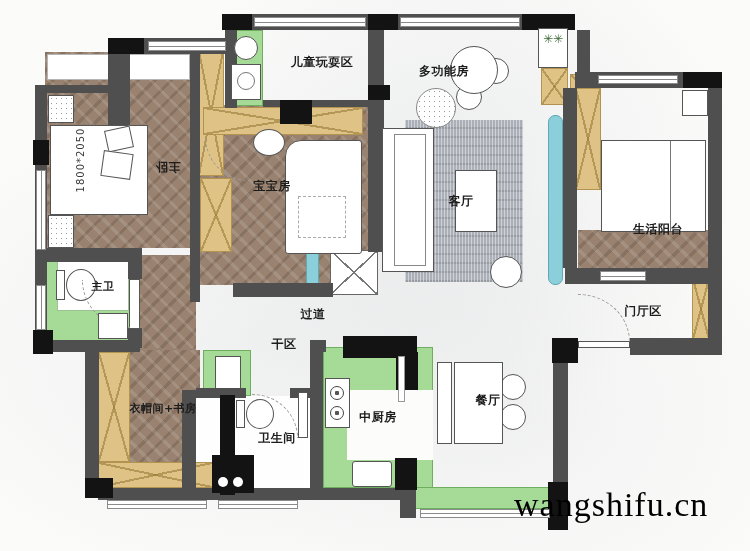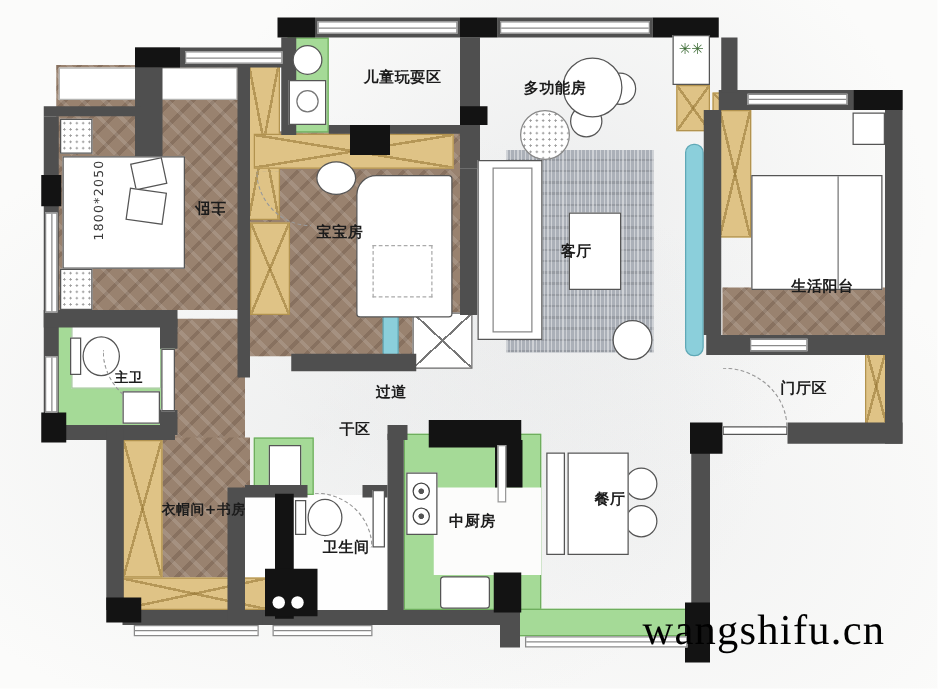--- a/index.html
+++ b/index.html
@@ -201,21 +201,21 @@
 
   <div class="a fur" style="left:578px;top:341px;width:52px;height:7px"></div>
   <div class="a arc" style="left:578px;top:294px;width:52px;height:48px;border-left:none;border-bottom:none;border-top-right-radius:100%"></div>
 
   <span class="label" style="left:168px;top:166px;transform:translate(-50%,-50%) rotate(180deg)">主卧</span>
   <span class="label" style="left:322px;top:62px">儿童玩耍区</span>
   <span class="label" style="left:444px;top:71px">多功能房</span>
   <span class="label" style="left:272px;top:186px">宝宝房</span>
   <span class="label" style="left:461px;top:201px">客厅</span>
   <span class="label" style="left:658px;top:229px">生活阳台</span>
-  <span class="label" style="left:103px;top:302px;font-size:11px">主卫</span>
+  <span class="label" style="left:103px;top:286px;font-size:11px">主卫</span>
   <span class="label" style="left:313px;top:314px">过道</span>
   <span class="label" style="left:643px;top:311px">门厅区</span>
   <span class="label" style="left:163px;top:408px;font-size:11px">衣帽间+书房</span>
   <span class="label" style="left:284px;top:344px">干区</span>
   <span class="label" style="left:277px;top:438px">卫生间</span>
   <span class="label" style="left:378px;top:417px">中厨房</span>
   <span class="label" style="left:488px;top:400px">餐厅</span>
   <span class="dim" style="left:80px;top:160px">1800*2050</span>
 
   <span class="wm">wangshifu.cn</span>

